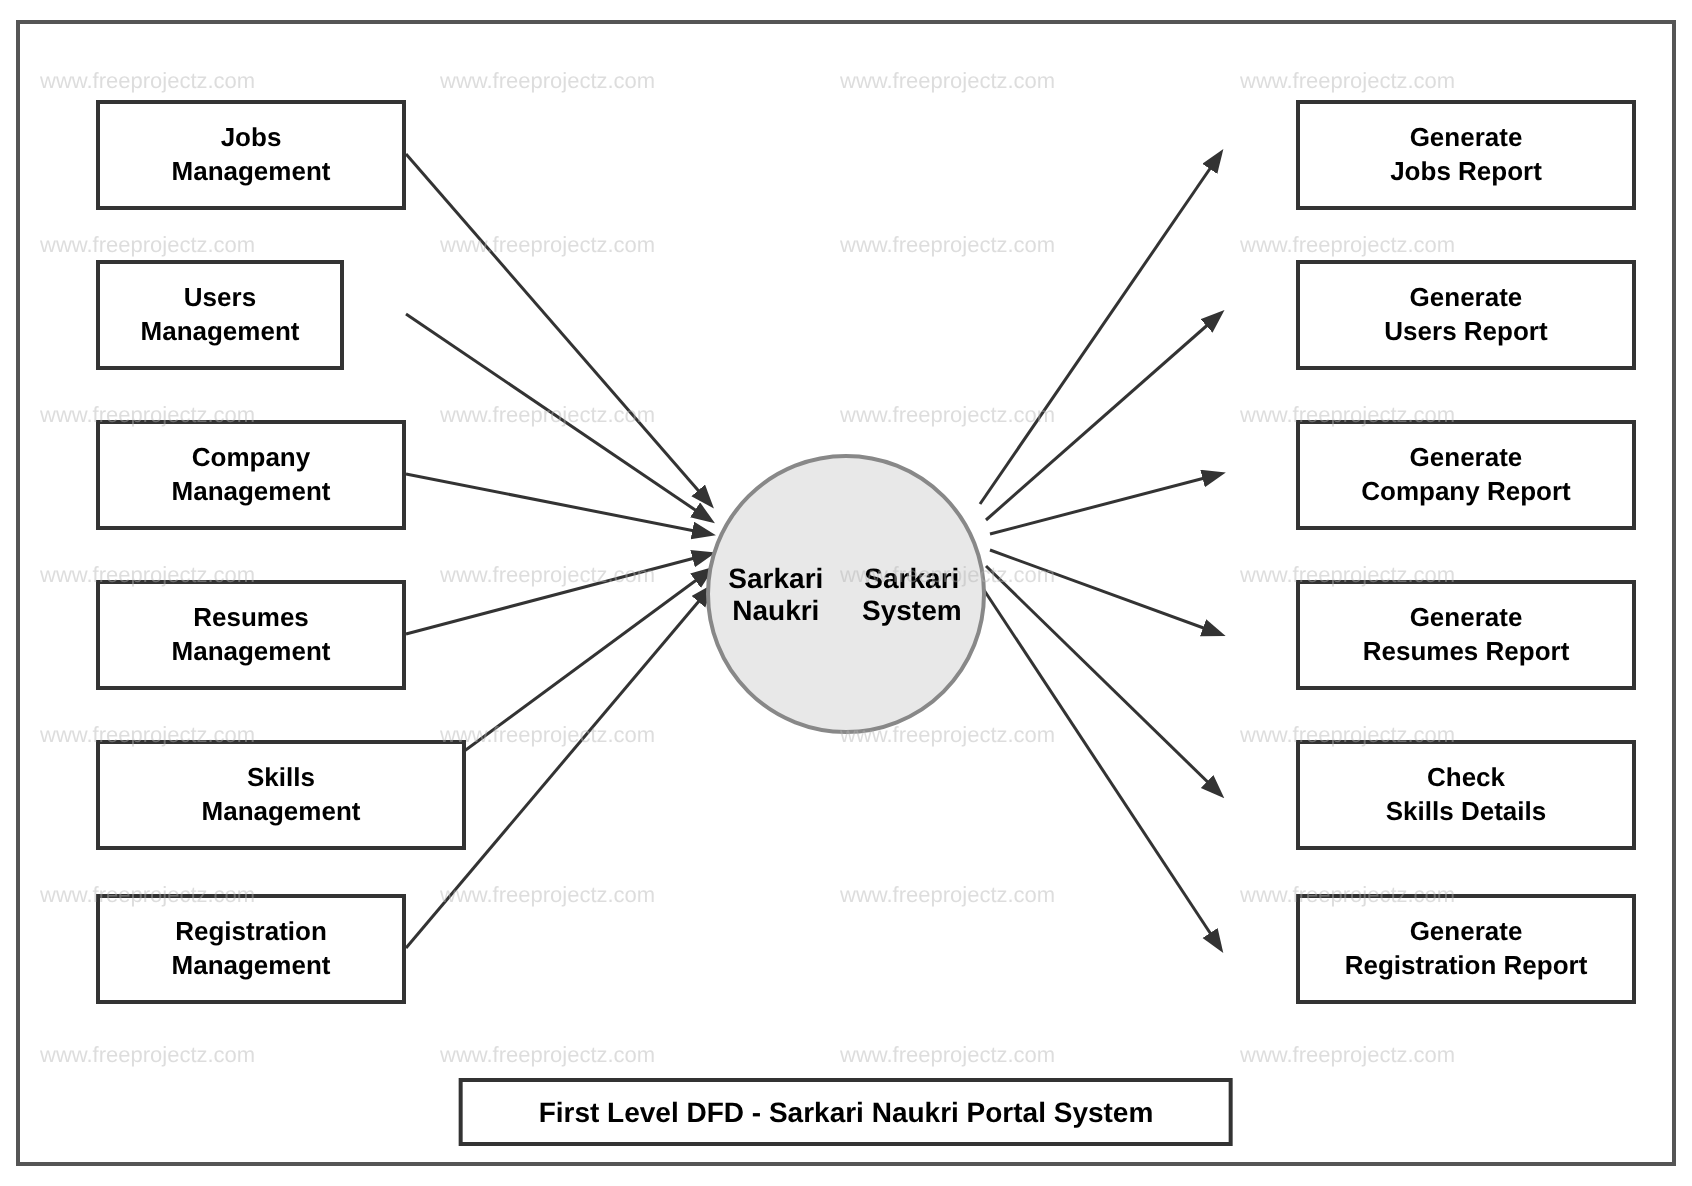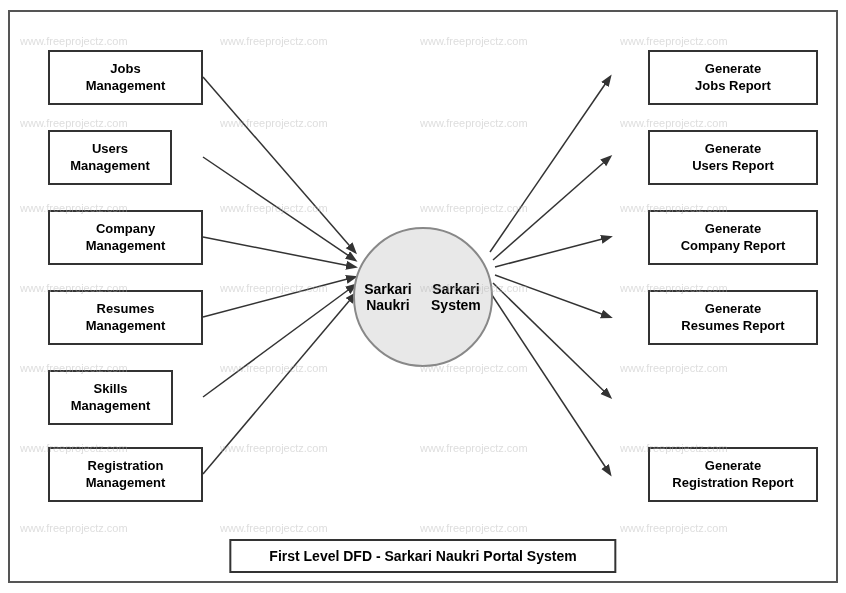--- a/index.html
+++ b/index.html
@@ -67,21 +67,21 @@
       justify-content: center;
       padding: 5px 8px;
       line-height: 1.3;
       z-index: 5;
     }
     
     .node-jobs-mgmt { left: 38px; top: 38px; width: 155px; height: 55px; }
     .node-users-mgmt { left: 38px; top: 118px; width: 124px; height: 55px; }
     .node-company-mgmt { left: 38px; top: 198px; width: 155px; height: 55px; }
     .node-resumes-mgmt { left: 38px; top: 278px; width: 155px; height: 55px; text-align: center; }
-    .node-skills-mgmt { left: 38px; top: 358px; width: 125px; height: 55px; }
+    .node-skills-mgmt { left: 38px; top: 358px; width: 185px; height: 55px; }
     .node-registration-mgmt { left: 38px; top: 435px; width: 155px; height: 55px; }
     
     .node-gen-jobs { right: 18px; top: 38px; width: 170px; height: 55px; }
     .node-gen-users { right: 18px; top: 118px; width: 170px; height: 55px; }
     .node-gen-company { right: 18px; top: 198px; width: 170px; height: 55px; }
     .node-gen-resumes { right: 18px; top: 278px; width: 170px; height: 55px; }
     .node-check-skills { right: 18px; top: 358px; width: 170px; height: 55px; }
     .node-gen-registration { right: 18px; top: 435px; width: 170px; height: 55px; }
 
     
@@ -179,20 +179,23 @@
       <span>Generate<br>Jobs Report</span>
     </div>
     <div class="node-box node-gen-users">
       <span>Generate<br>Users Report</span>
     </div>
     <div class="node-box node-gen-company">
       <span>Generate<br>Company Report</span>
     </div>
     <div class="node-box node-gen-resumes">
       <span>Generate<br>Resumes Report</span>
+    </div>
+    <div class="node-box node-check-skills">
+      <span>Check<br>Skills Details</span>
     </div>
     <div class="node-box node-gen-registration">
       <span>Generate<br>Registration Report</span>
     </div>
 
     <div class="caption-box">
       <span>First Level DFD - Sarkari Naukri Portal System</span>
     </div>
 
     <span class="watermark" style="top:8px; left:10px;">www.freeprojectz.com</span>

